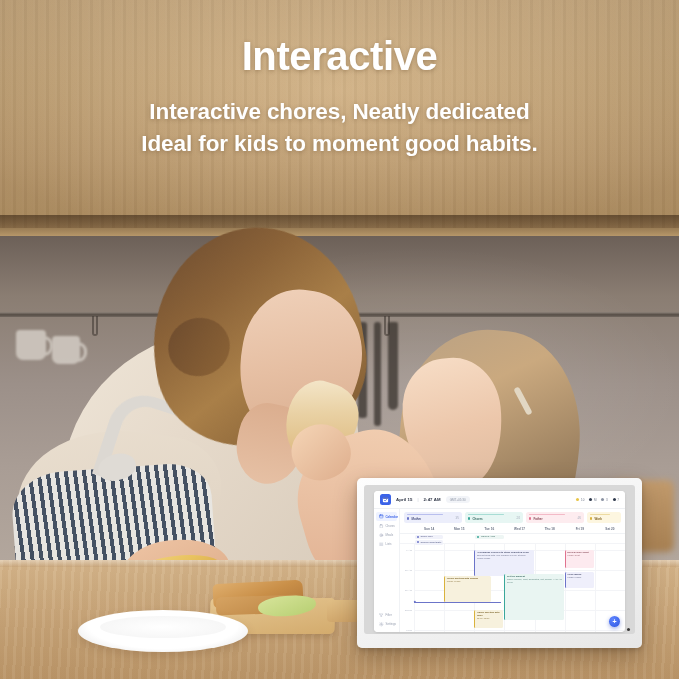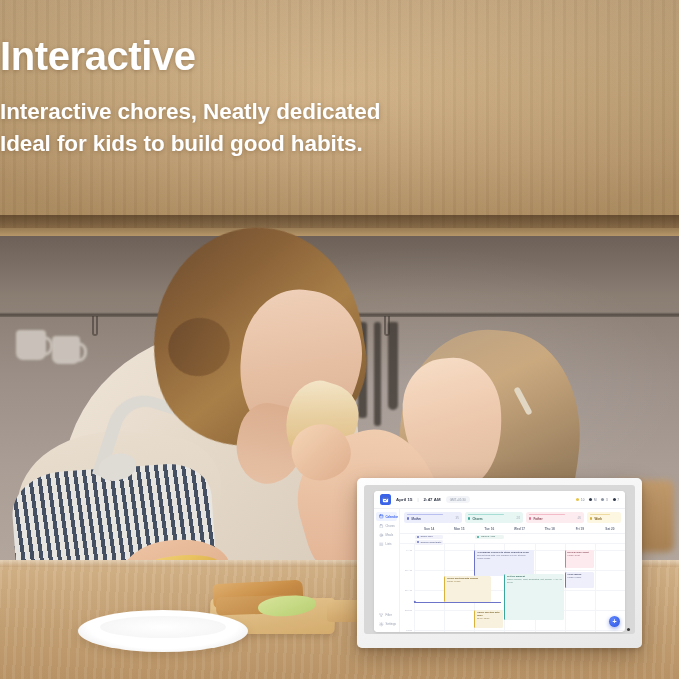--- a/index.html
+++ b/index.html
@@ -391,21 +391,21 @@
     background: radial-gradient(circle at 35% 30%, #5d84ff, #2f56e0);
     box-shadow: 0 1.5px 4px rgba(40,70,200,.45);
     display:flex; align-items:center; justify-content:center;
     color:#fff; font-size:7px; font-weight:700; line-height:1;
   }
   .fab span { margin-top:-1px; }
 
   
   #headline {
     position:absolute; left:0; top:36px; width:679px;
-    text-align:left; color:#fff;
+    text-align:center; color:#fff;
     text-shadow: 0 1px 4px rgba(80,55,25,.35);
     z-index:20;
   }
   #headline .h1 {
     font-size:40px; font-weight:800; line-height:1.04;
     letter-spacing:-0.4px;
   }
   #headline .sub {
     margin-top:18px; font-size:22.5px; font-weight:600; line-height:1.42;
     letter-spacing:-0.1px;
@@ -720,15 +720,15 @@
     </div>
   </div>
 </div>
 
 <div id="headline">
   <div class="h1">
     <div>Interactive</div>
   </div>
   <div class="sub">
     <div>Interactive chores, Neatly dedicated</div>
-    <div>Ideal for kids to build good habits.</div>
+    <div>Ideal for kids to moment good habits.</div>
   </div>
 </div>
 
 </body></html>

